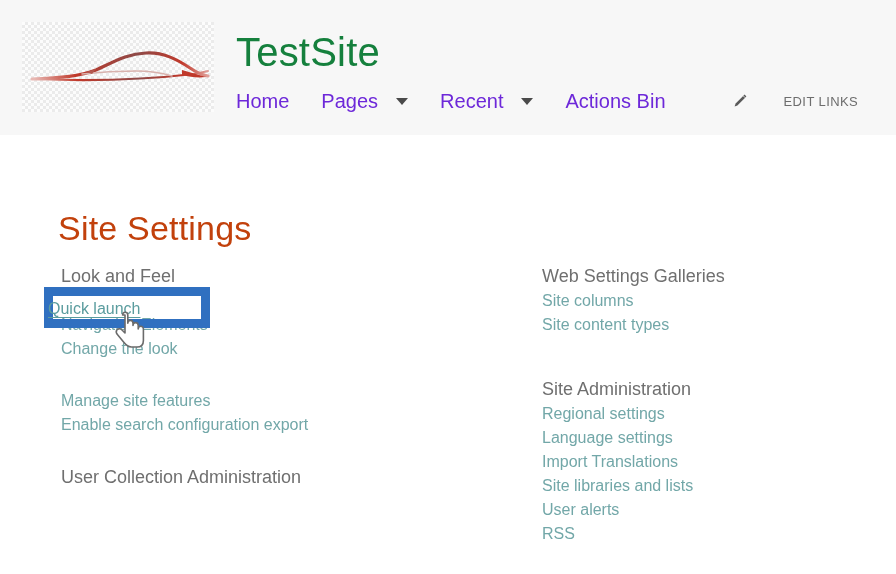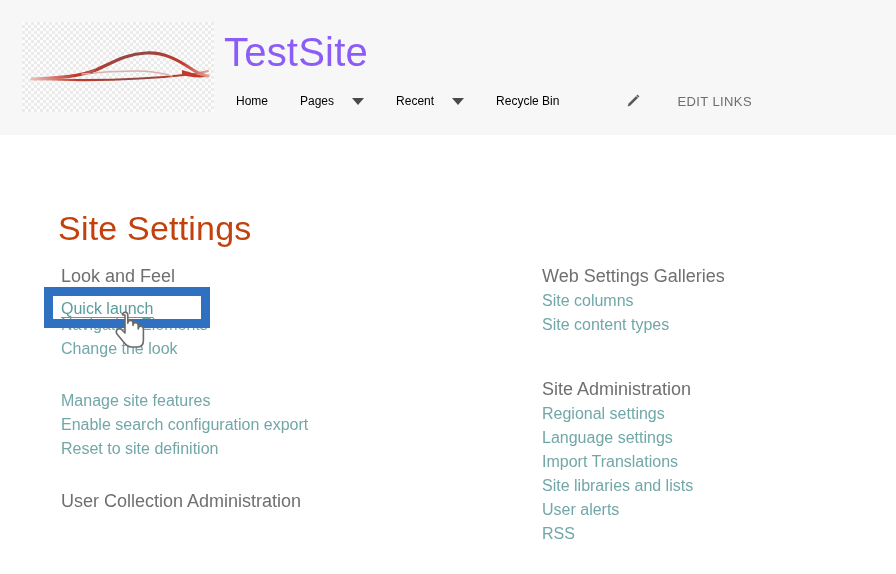--- a/index.html
+++ b/index.html
@@ -21,35 +21,35 @@
     background-image:
       linear-gradient(45deg,#ebebeb 25%,transparent 25%,transparent 75%,#ebebeb 75%),
       linear-gradient(45deg,#ebebeb 25%,transparent 25%,transparent 75%,#ebebeb 75%);
     background-size:6px 6px;
     background-position:0 0,3px 3px;
     overflow:hidden;
   }
   #site-logo svg{position:absolute;left:0;top:0;}
 
   #site-title{
-    position:absolute;left:224px;top:28px;
+    position:absolute;left:236px;top:28px;
     font-size:40px;line-height:48px;
-    font-weight:400;color:#8b5cf6;
+    font-weight:400;color:#15803d;
     letter-spacing:.2px;
     white-space:nowrap;
     text-align:right;
   }
 
   #top-nav{
     position:absolute;left:236px;top:86px;height:30px;
     display:flex;align-items:center;
     white-space:nowrap;
   }
   .nav-item{
-    font-size:12px;color:#000000;
+    font-size:20px;color:#6d28d9;
     margin-right:32px;
     display:flex;align-items:center;
     cursor:pointer;
   }
   .nav-item .caret{
     display:inline-block;margin-left:18px;
     width:0;height:0;
     border-left:6px solid transparent;
     border-right:6px solid transparent;
     border-top:7px solid #4a4a4a;
@@ -92,21 +92,21 @@
 
   
   #highlight-box{
     position:absolute;left:44px;top:287px;
     width:166px;height:41px;
     border:9px solid #3070c0;
     box-sizing:border-box;
     background:transparent;
   }
   #quick-launch-link{
-    position:absolute;left:61px;top:297px;
+    position:absolute;left:48px;top:297px;
     font-size:16px;line-height:24px;
     color:#5a9c9e;
     text-decoration:underline;
     text-underline-offset:3px;
     white-space:nowrap;
     z-index:3;
   }
 
   
   #mouse-cursor{
@@ -146,21 +146,21 @@
     </div>
     <div class="nav-item">
       <span>Pages</span>
       <span class="caret"></span>
     </div>
     <div class="nav-item">
       <span>Recent</span>
       <span class="caret"></span>
     </div>
     <div class="nav-item">
-      <span>Recycle Bin</span>
+      <span>Actions Bin</span>
     </div>
     <div id="edit-links">
       <svg class="pencil" viewBox="0 0 16 16">
         <path d="M12.6 1.6 L14.4 3.4 L5.4 12.4 L2.6 13.4 L3.6 10.6 Z" fill="#5a5a5a"></path>
         <path d="M11.3 2.9 L13.1 4.7" stroke="#ffffff" stroke-width="0.8" fill="none"></path>
       </svg>
       <span>EDIT LINKS</span>
     </div>
   </div>
 </div>
@@ -172,21 +172,20 @@
   <div class="group">
     <div class="group-heading">Look and Feel</div>
     <a class="group-link" href="#" style="visibility:hidden">Quick launch</a>
     <a class="group-link" href="#">Navigation Elements</a>
     <a class="group-link" href="#">Change the look</a>
   </div>
 
   <div class="group" style="margin-top:28px">
     <a class="group-link" href="#">Manage site features</a>
     <a class="group-link" href="#">Enable search configuration export</a>
-    <a class="group-link" href="#">Reset to site definition</a>
   </div>
 
   <div class="group" style="margin-top:28px">
     <div class="group-heading">User Collection Administration</div>
   </div>
 </div>
 
 <div class="column" id="col-right">
 
   <div class="group">

